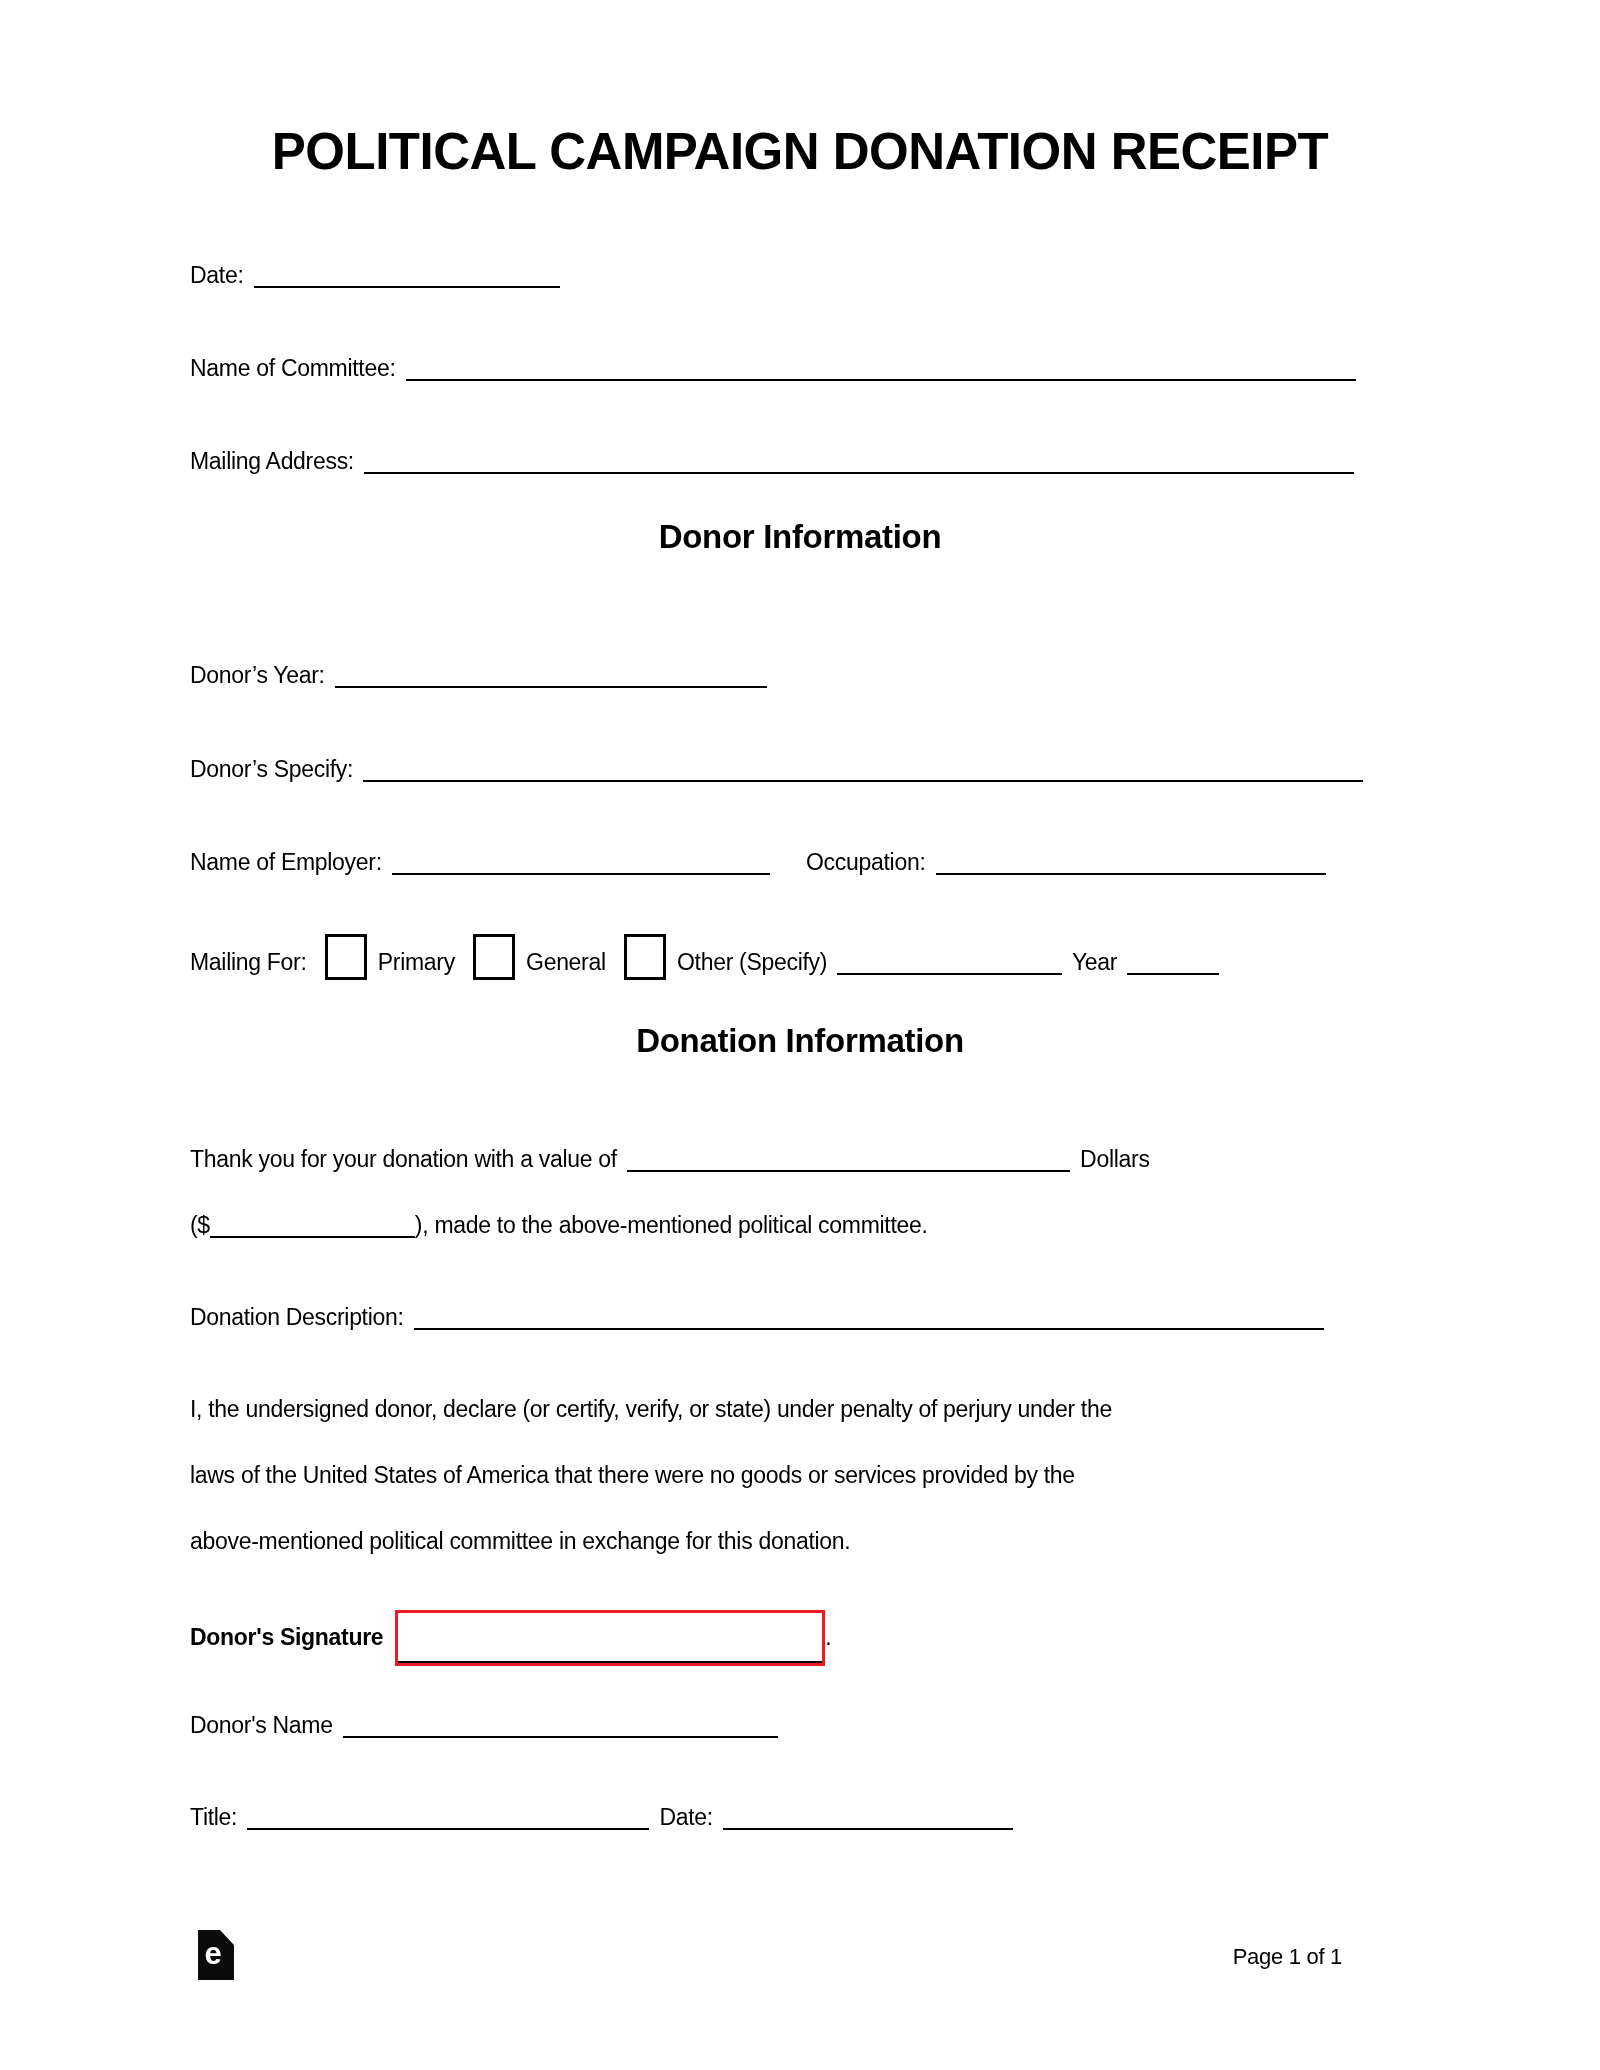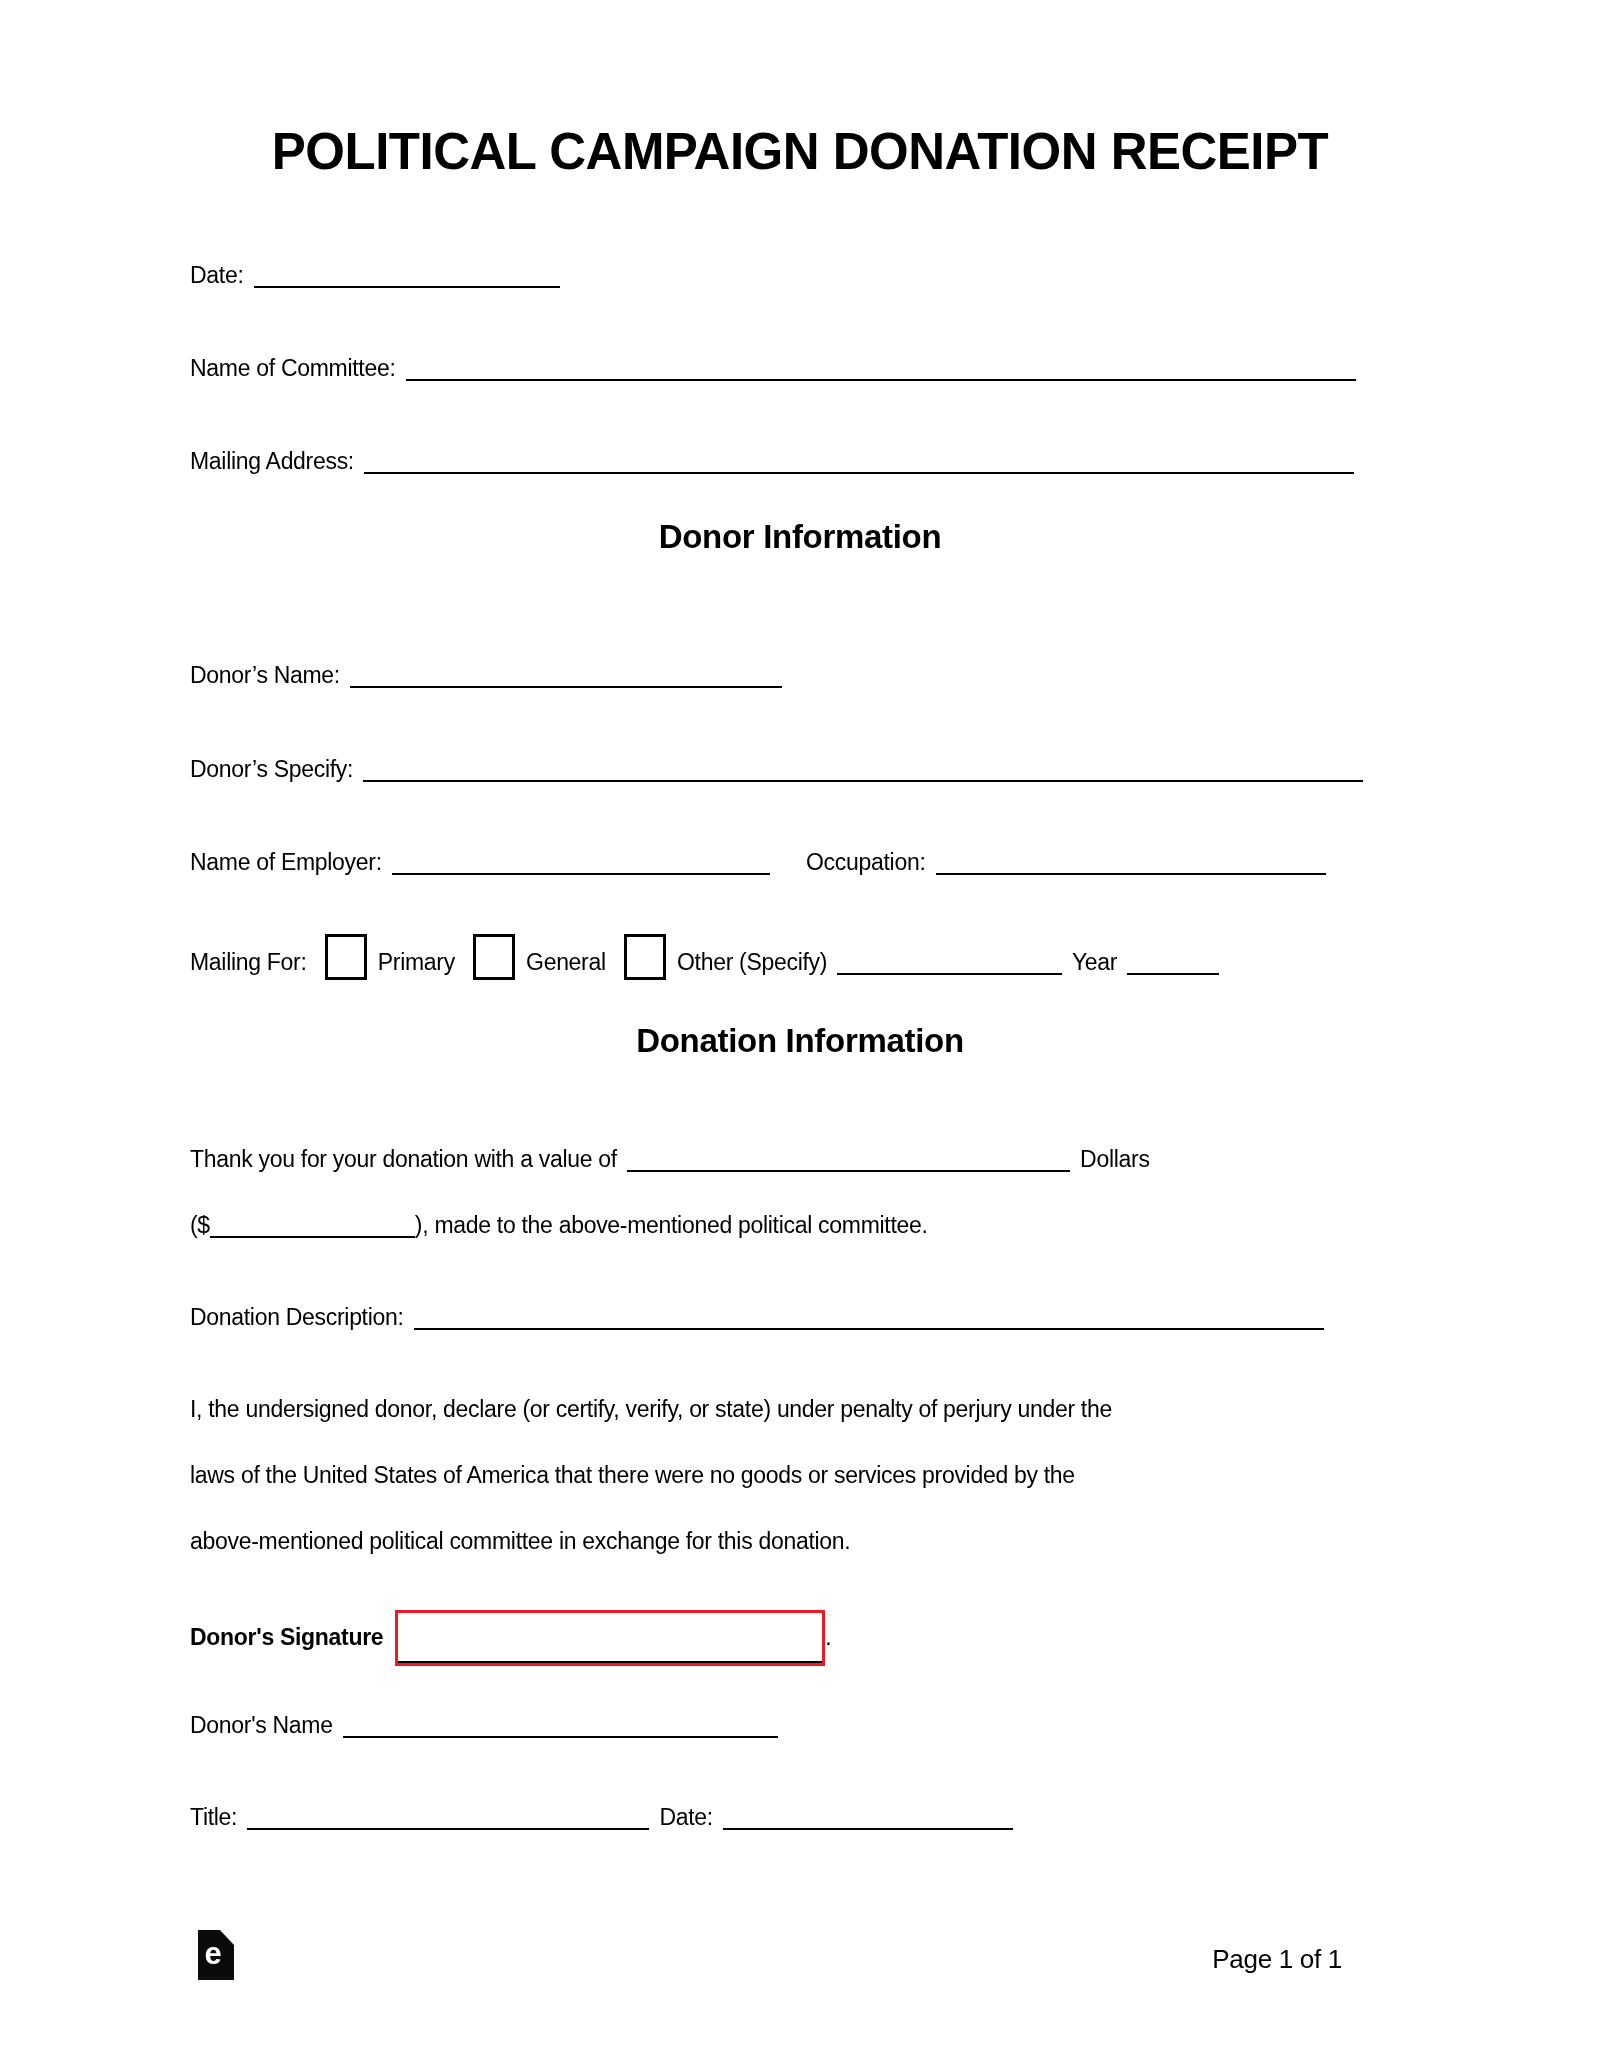--- a/index.html
+++ b/index.html
@@ -78,21 +78,21 @@
     text-align:center;
     color:#ffffff;
     font-size:31px;
     font-weight:bold;
     font-family:"Liberation Sans", sans-serif;
   }
   #page-num {
     position:absolute;
     right:142px;
     top:1944px;
-    font-size:26px;
+    font-size:22px;
     letter-spacing:-0.3px;
   }
 </style>
 </head>
 <body>
 
 <div id="page">
 
   <div class="row center-row h1" style="top:122px;">POLITICAL CAMPAIGN DONATION RECEIPT</div>
 
@@ -107,21 +107,21 @@
   </div>
 
   <div class="row" style="top:448px;">
     <span>Mailing Address:</span>
     <span class="uline" style="width:990px;"></span>
   </div>
 
   <div class="row center-row h2" style="top:518px;">Donor Information</div>
 
   <div class="row" style="top:662px;">
-    <span>Donor’s Name:</span>
+    <span>Donor’s Year:</span>
     <span class="uline" style="width:432px;"></span>
   </div>
 
   <div class="row" style="top:756px;">
     <span>Donor’s Specify:</span>
     <span class="uline" style="width:1000px;"></span>
   </div>
 
   <div class="row" style="top:849px;">
     <span>Name of Employer:</span>

